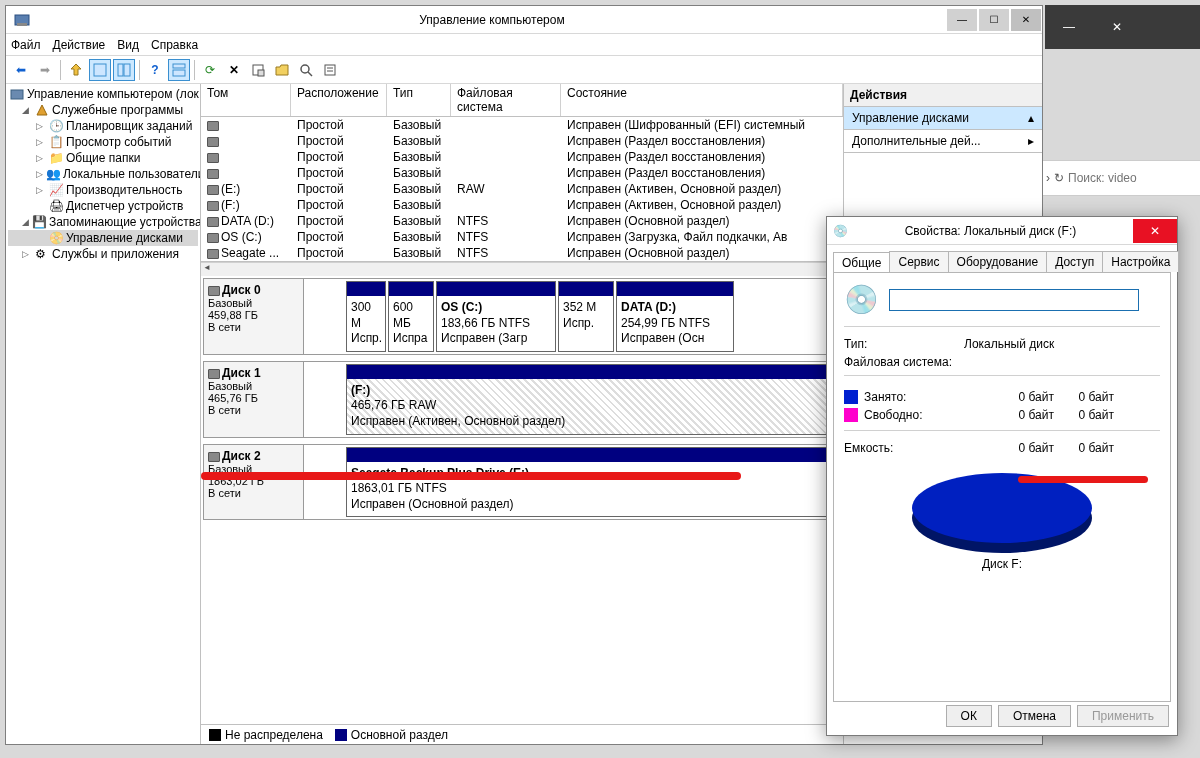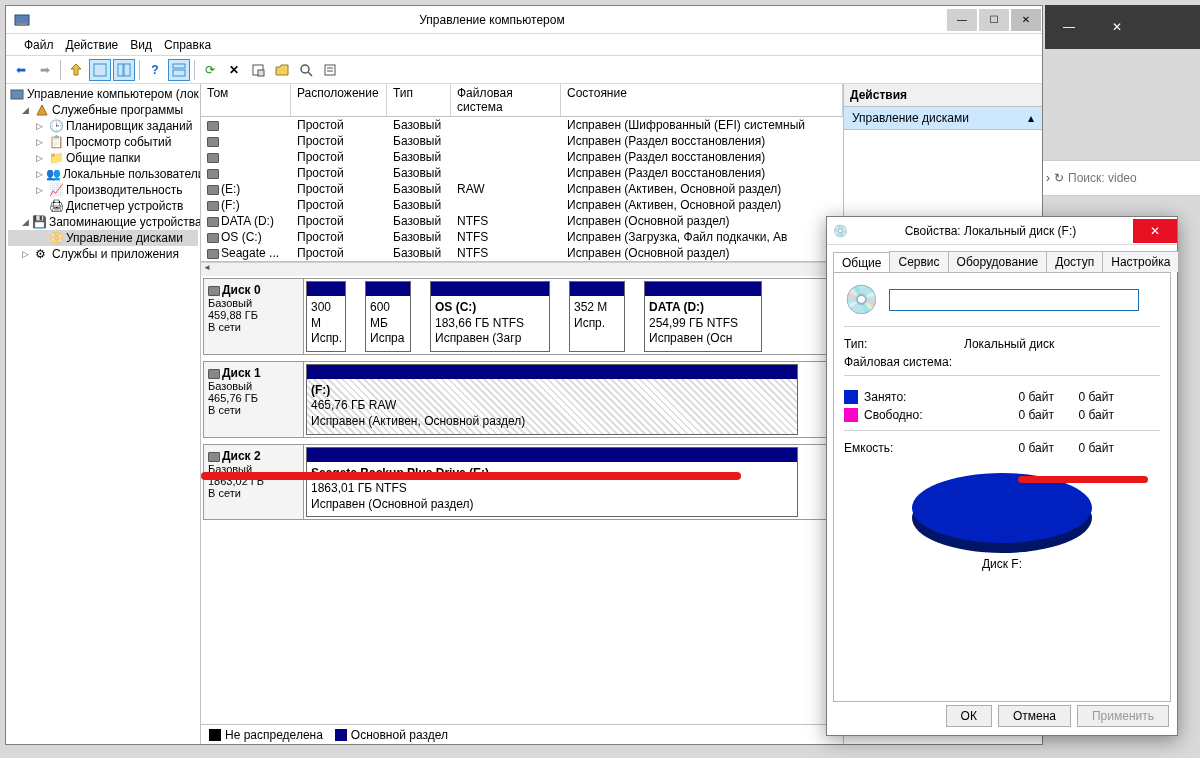--- a/index.html
+++ b/index.html
@@ -5,21 +5,21 @@
   * { box-sizing: border-box; margin: 0; padding: 0; font-family: "Segoe UI", Tahoma, sans-serif; font-size: 12px; }
   body { background: #d9d9d9; width: 1200px; height: 758px; overflow: hidden; position: relative; }
 
   .main-window { position: absolute; left: 5px; top: 5px; width: 1038px; height: 740px; background: #fff; border: 1px solid #7e7e7e; }
   .titlebar { height: 28px; background: #fff; border-bottom: 1px solid #d8d8d8; display: flex; align-items: center; }
   .titlebar .icon-slot { width: 24px; height: 24px; margin: 0 4px; display: flex; align-items: center; justify-content: center; }
   .titlebar .title { flex: 1; text-align: center; font-size: 12px; color: #000; }
   .winbtns { display: flex; }
   .winbtn { width: 30px; height: 22px; background: #d1d1d1; margin: 0 1px; display: flex; align-items: center; justify-content: center; font-size: 10px; color: #000; }
   .winbtn.close { background: #c0c0c0; }
-  .menubar { height: 22px; display: flex; align-items: center; padding: 0 18px; gap: 12px; border-bottom: 1px solid #d8d8d8; }
+  .menubar { height: 22px; display: flex; align-items: center; padding: 0 5px; gap: 12px; border-bottom: 1px solid #d8d8d8; }
   .menubar span { font-size: 12px; cursor: default; }
   .toolbar { height: 28px; display: flex; align-items: center; padding: 0 4px; border-bottom: 1px solid #d8d8d8; gap: 2px; }
   .tbtn { width: 22px; height: 22px; display: flex; align-items: center; justify-content: center; }
   .tbtn.boxed { border: 1px solid #3a8fd0; background: #cce8ff; }
   .tsep { width: 1px; height: 20px; background: #c0c0c0; margin: 0 2px; }
 
   .body-3col { display: flex; height: calc(100% - 78px); }
   .tree { width: 195px; border-right: 1px solid #c0c0c0; padding: 2px; overflow: hidden; }
   .tree-item { display: flex; align-items: center; padding: 1px 2px; gap: 3px; white-space: nowrap; }
   .tree-item .ti { width: 14px; height: 14px; display: inline-block; }
@@ -38,21 +38,21 @@
   .c-vol { width: 90px; } .c-lay { width: 96px; } .c-typ { width: 64px; } .c-fs { width: 110px; } .c-st { flex: 1; }
   .diskicon { display: inline-block; width: 12px; height: 10px; background: #888; border-radius: 1px; border: 1px solid #555; margin-right: 2px; vertical-align: middle; }
 
   .scroll-stub { height: 14px; background: #f0f0f0; border-top: 1px solid #d0d0d0; position: relative; }
   .scroll-stub::before { content: '◄'; position: absolute; left: 2px; font-size: 8px; color: #555; }
 
   .disk-graph { flex: 1; overflow: hidden; padding: 2px; position: relative; }
   .disk-block { border: 1px solid #9a9a9a; margin-bottom: 6px; display: flex; }
   .disk-info { width: 100px; background: #f4f4f4; border-right: 1px solid #9a9a9a; padding: 4px; font-size: 11px; }
   .disk-info .dname { font-weight: bold; }
-  .disk-parts { flex: 1; display: flex; padding: 2px; gap: 19px; position: relative; }
+  .disk-parts { flex: 1; display: flex; padding: 2px; gap: 2px; position: relative; margin-left: 40px; }
   .part { border: 1px solid #666; padding: 4px; font-size: 11px; position: relative; overflow: hidden; }
   .part .pbar { position: absolute; top: 0; left: 0; right: 0; height: 14px; background: #000080; }
   .part .ptxt { position: relative; margin-top: 14px; line-height: 1.3; }
   .part.hatched { background: repeating-linear-gradient(45deg, #fff, #fff 3px, #ddd 3px, #ddd 5px); }
   .part .ptitle { font-weight: bold; }
 
   .red-underline { position: absolute; height: 8px; background: #e81818; border-radius: 4px; }
 
   .legend { height: 20px; border-top: 1px solid #c0c0c0; display: flex; align-items: center; padding: 8px 8px; gap: 12px; }
   .legend .sw { width: 12px; height: 12px; display: inline-block; margin-right: 4px; vertical-align: middle; }
@@ -393,20 +393,24 @@
         <span><span class="sw" style="background:#000080"></span><span>Основной раздел</span></span>
       </div>
     </div>
 
     <div class="actions">
       <div class="actions-head">Действия</div>
       <div class="actions-item">
           <span>Управление дисками</span>
           <span class="caret">▴</span>
         </div>
+      <div class="actions-item sub">
+          <span>Дополнительные дей...</span>
+          <span class="caret">▸</span>
+        </div>
     </div>
   </div>
 </div>
 
 <div class="props">
   <div class="props-title">
     <span>💿</span>
     <span class="t">Свойства: Локальный диск (F:)</span>
     <div class="xbtn">✕</div>
   </div>

